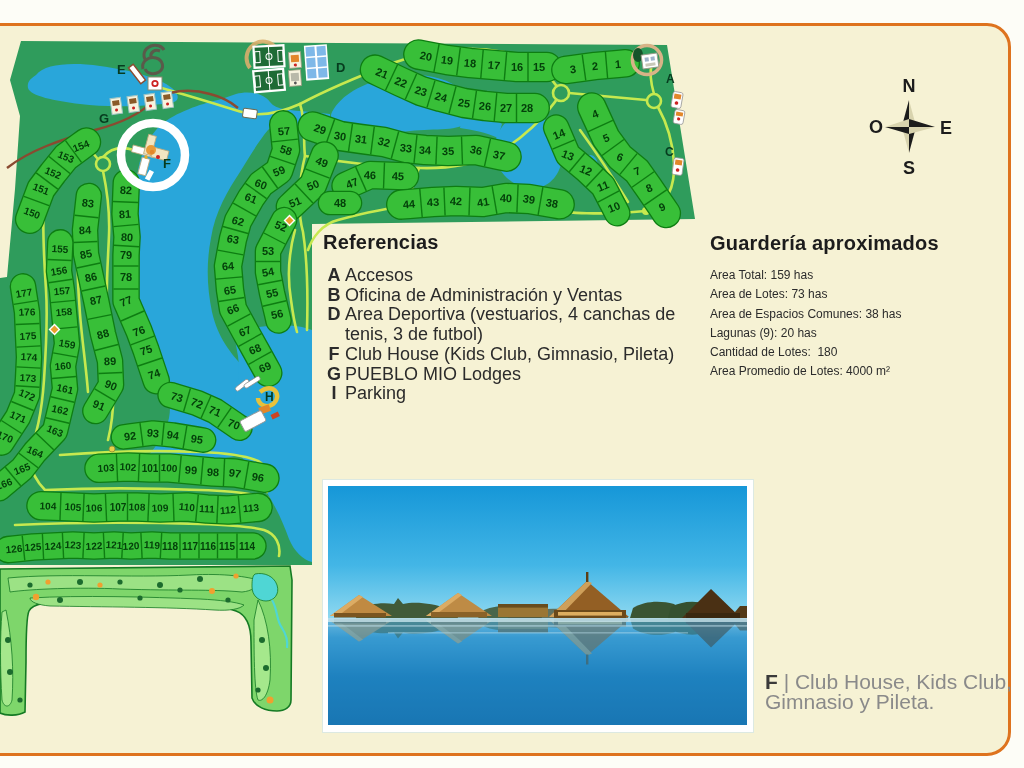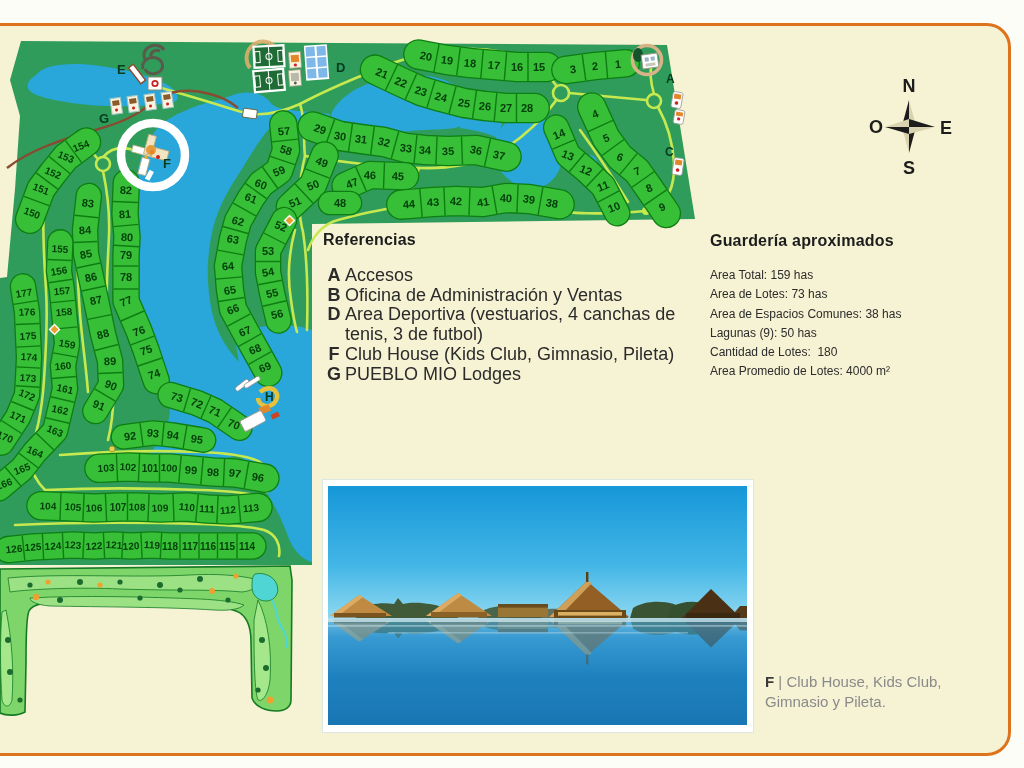--- a/index.html
+++ b/index.html
@@ -1,24 +1,24 @@
 <!DOCTYPE html>
 <html><head>
 <meta charset="utf-8">
 <style>
 html,body{margin:0;padding:0;}
 body{width:1024px;height:768px;background:#FDFDF7;font-family:"Liberation Sans",sans-serif;overflow:hidden;}
 .page{position:relative;width:1024px;height:768px;}
 .card{position:absolute;left:-60px;top:23px;width:1065px;height:727px;background:#F6F2D4;border:3px solid #DE731E;border-radius:24px;}
 .abs{position:absolute;}
-h2{margin:0;font-size:16px;font-weight:bold;color:#1c1c1c;letter-spacing:0.2px;}
+h2{margin:0;font-size:20px;font-weight:bold;color:#1c1c1c;letter-spacing:0.2px;}
 .leg{font-size:18px;color:#2b2b2b;line-height:19.7px;}
 .leg b{display:inline-block;width:22px;text-align:center;}
 .par{font-size:12px;color:#2b2b2b;line-height:19.3px;}
-.cap{font-size:15px;color:#8a8a8a;line-height:20px;}
+.cap{font-size:21px;color:#8a8a8a;line-height:20px;}
 .cap b{color:#3a3a3a;}
 </style>
 </head>
 <body>
 <div class="page">
 
 <div class="card"></div>
 
 <svg class="abs" style="left:0;top:0" width="1024" height="768" viewBox="0 0 1024 768">
 
@@ -670,31 +670,32 @@
       <h2>Referencias</h2>
     </div>
 
 <div class="abs leg" style="left:323px;top:266px;">
 <div><b>A</b>Accesos</div>
 <div><b>B</b>Oficina de Administración y Ventas</div>
 <div><b>D</b>Area Deportiva (vestuarios, 4 canchas de</div>
 <div><span style="display:inline-block;width:22px;"></span>tenis, 3 de futbol)</div>
 <div><b>F</b>Club House (Kids Club, Gimnasio, Pileta)</div>
 <div><b>G</b>PUEBLO MIO Lodges</div>
+<div><b>I</b>Parking</div>
 </div>
 
 <div class="abs" style="left:710px;top:232px;">
       <h2>Guardería aproximados</h2>
     </div>
 
 <div class="abs par" style="left:710px;top:266px;">
 <div>Area Total: 159 has</div>
 <div>Area de Lotes: 73 has</div>
 <div>Area de Espacios Comunes: 38 has</div>
-<div>Lagunas (9): 50 has</div>
+<div>Lagunas (9): 20 has</div>
 <div>Cantidad de Lotes:&nbsp; 180</div>
 <div>Area Promedio de Lotes: 4000 m²</div>
 </div>
 
 <svg class="abs" style="left:858px;top:66px;" width="110" height="120" viewBox="0 0 110 120">
 
 <text x="51" y="26" font-size="18" font-weight="bold" fill="#1c1c1c" text-anchor="middle">N</text>
 
 <text x="18" y="67" font-size="18" font-weight="bold" fill="#1c1c1c" text-anchor="middle">O</text>
 

